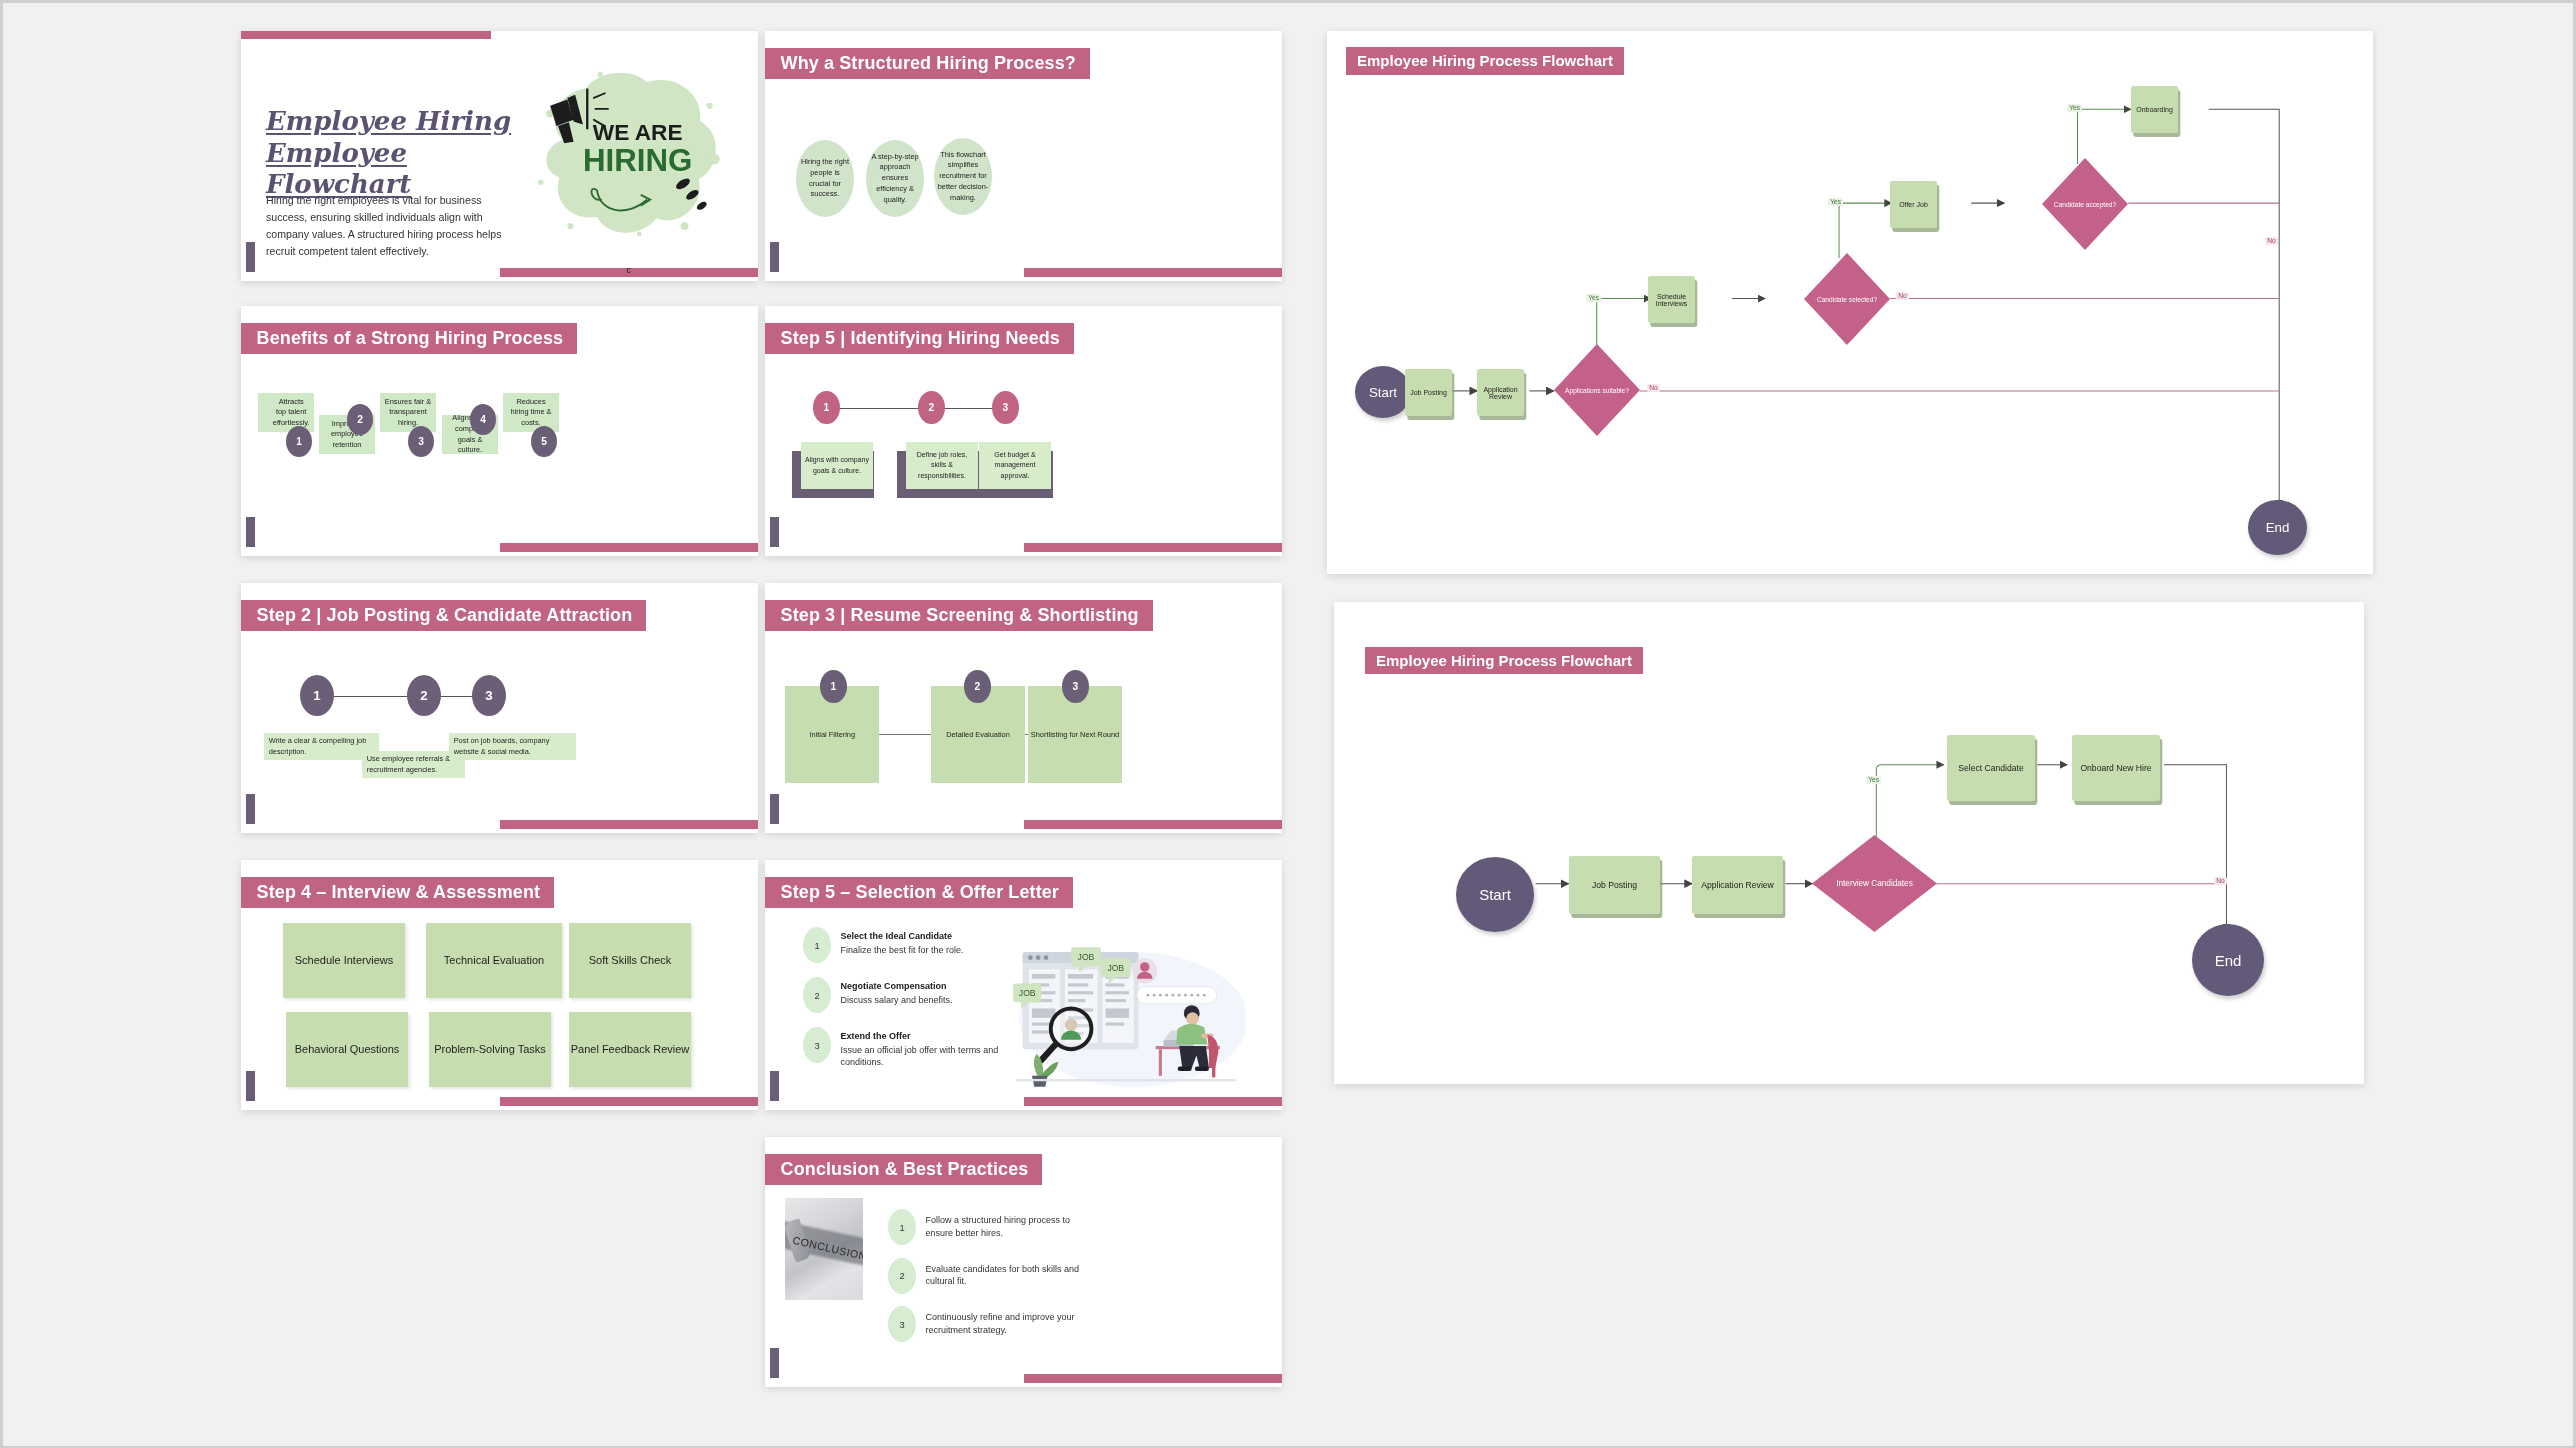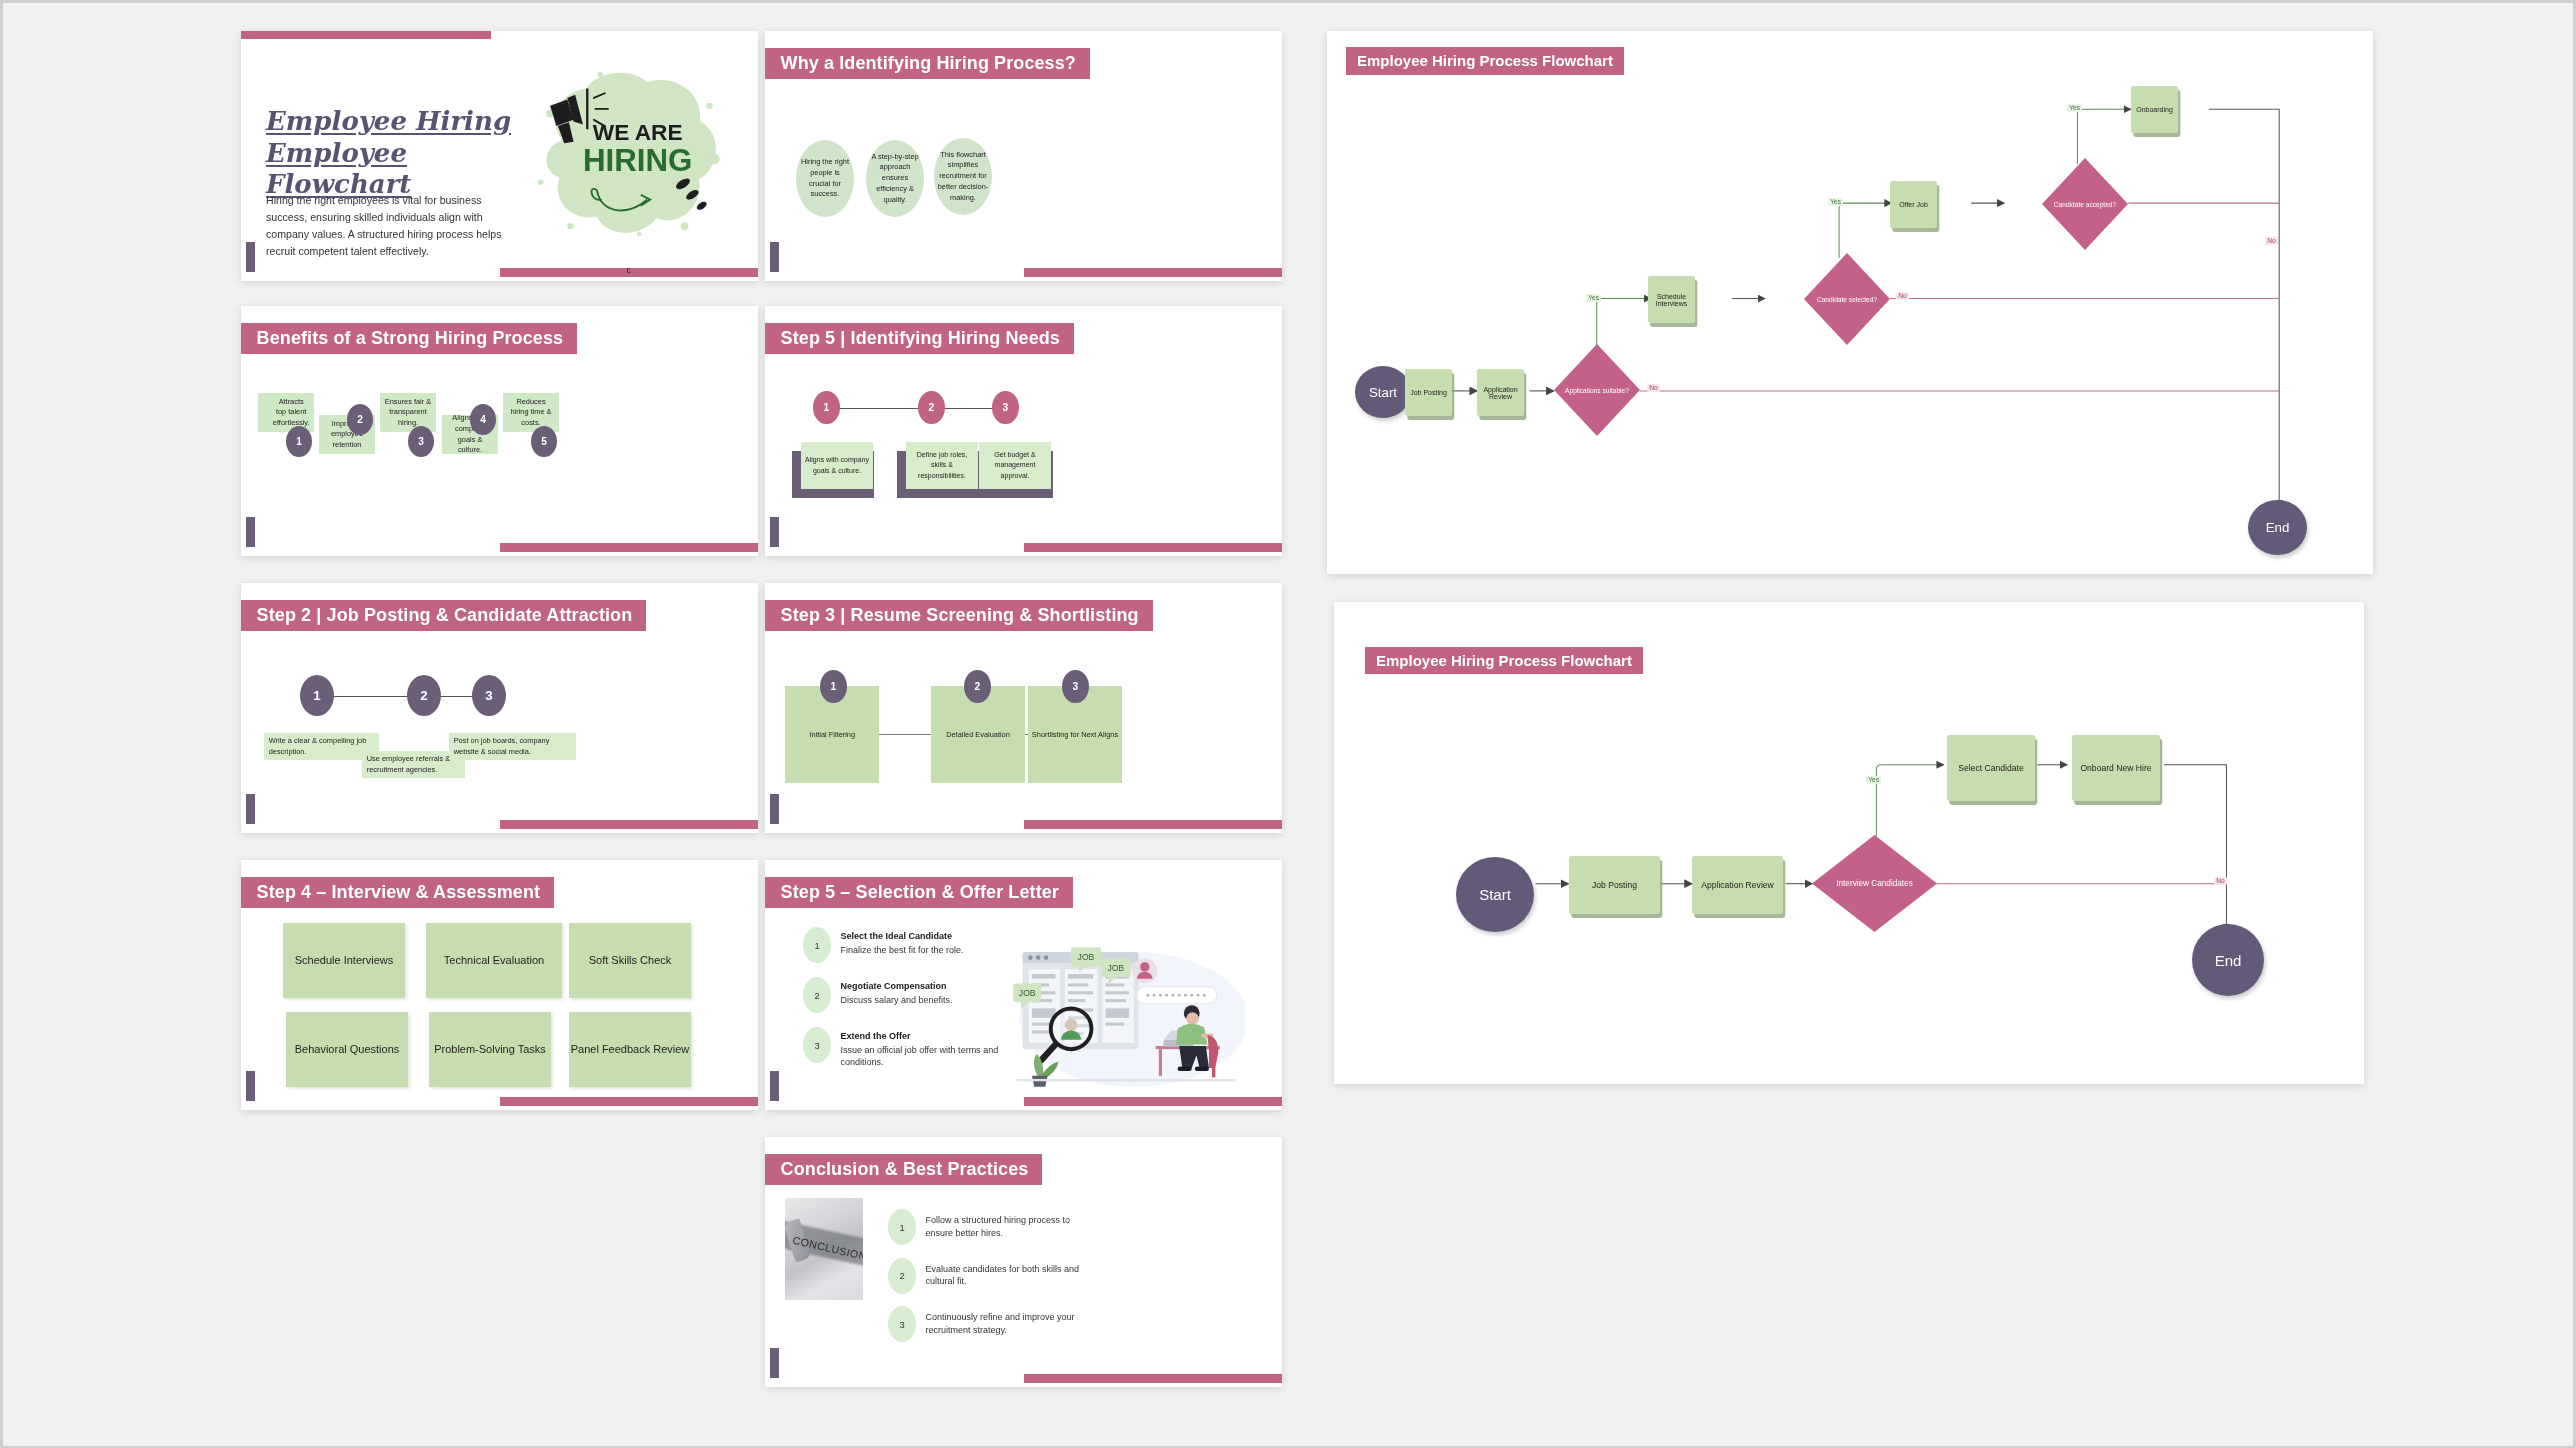--- a/index.html
+++ b/index.html
@@ -289,21 +289,21 @@
         </g>
       </svg>
     </div>
     <div class="ptick"></div>
     <div class="fbar">
       <span class="fnum">c</span>
     </div>
   </div>
 
   <div class="slide" id="s-why">
-    <div class="hdr">Why a Identifying Hiring Process?</div>
+    <div class="hdr">Why a Structured Hiring Process?</div>
     <div class="ell" style="left:31px; top:109px;">Hiring the right people is crucial
 for success.</div>
     <div class="ell" style="left:101px; top:109px;">A step-by-step approach ensures efficiency &amp; quality.</div>
     <div class="ell" style="left:169px; top:107px;">This flowchart simplifies recruitment for better decision-making.</div>
     <div class="ptick"></div>
     <div class="fbar"></div>
   </div>
 
   <div class="slide" id="s-benefits">
     <div class="hdr">Benefits of a Strong Hiring Process</div>
@@ -354,21 +354,21 @@
   <div class="slide" id="s-step3">
     <div class="line" style="left:109px; top:151px; width:60px;"></div>
     <div class="line" style="left:220px; top:151px; width:47px;"></div>
     <div class="hdr">Step 3 | Resume Screening &amp; Shortlisting</div>
     <div class="gb" style="left:20.3px;  top:103px; width:94px; height:97px;">Initial
 Filtering</div>
     <div class="gb" style="left:166px; top:103px; width:94px; height:97px;">Detailed
 Evaluation</div>
     <div class="gb" style="left:263px; top:103px; width:94px; height:97px;">Shortlisting
 for
-Next Aligns</div>
+Next Round</div>
     <div class="circ" style="left:55px;  top:87px;">1</div>
     <div class="circ" style="left:199px; top:87px;">2</div>
     <div class="circ" style="left:297px; top:87px;">3</div>
     <div class="ptick"></div>
     <div class="fbar"></div>
   </div>
 
   <div class="slide" id="s-step4">
     <div class="hdr">Step 4 – Interview &amp; Assessment</div>
     <div class="gb" style="left:42px;  top:63px;  width:122px; height:75px;">Schedule Interviews</div>

